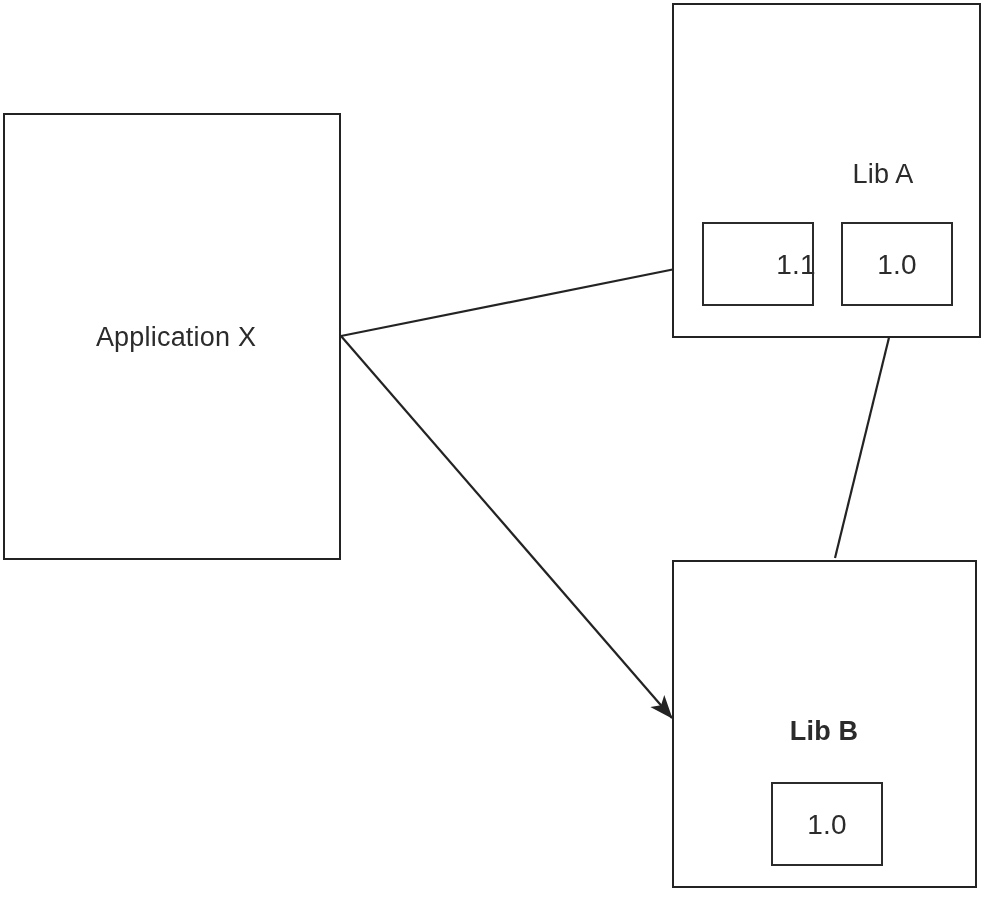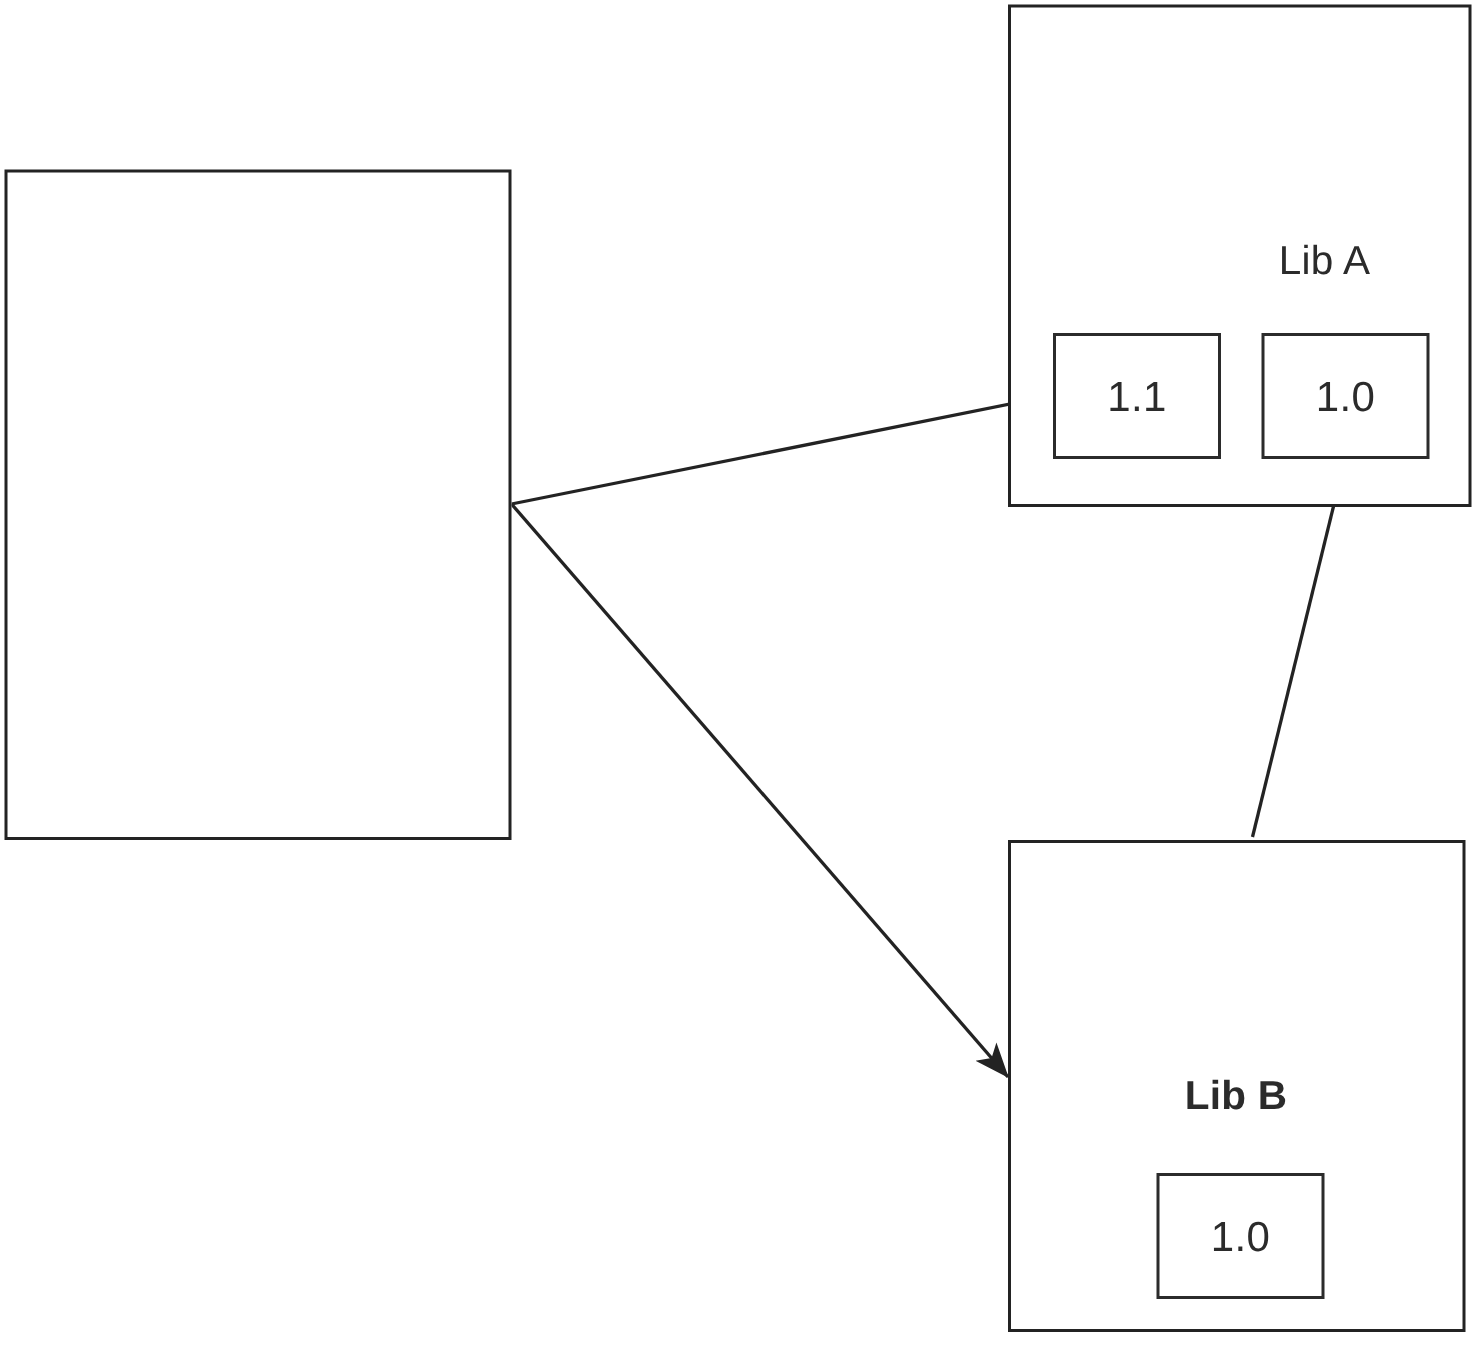--- a/index.html
+++ b/index.html
@@ -69,26 +69,27 @@
       <marker id="arrowhead" markerWidth="11" markerHeight="9" refX="10.2" refY="4.5" orient="auto" markerUnits="strokeWidth">
         <path d="M0,0.3 L10.6,4.5 L0,8.7 L2.6,4.5 Z" fill="#232323"></path>
       </marker>
     </defs>
     <line x1="341" y1="336" x2="700" y2="264" stroke="#232323" stroke-width="2.2" marker-end="url(#arrowhead)"></line>
     <line x1="341" y1="336" x2="672" y2="718" stroke="#232323" stroke-width="2.2" marker-end="url(#arrowhead)"></line>
     <line x1="835" y1="558" x2="896" y2="309" stroke="#232323" stroke-width="2.2" marker-end="url(#arrowhead)"></line>
   </svg>
 
   <div class="node-box" style="left:3px; top:113px; width:338px; height:447px;"></div>
+  <div class="label node-label center-xy" style="left:176px; top:337px;">Application X</div>
 
   <div class="node-box" style="left:672px; top:3px; width:309px; height:335px;"></div>
   <div class="label node-label center-xy" style="left:870px; top:174px;margin-left:13px;">Lib A</div>
 
   <div class="version-box" style="left:702px; top:222px; width:112px; height:84px;"></div>
-  <div class="label version-label center-xy" style="left:758px; top:265px;">1.1</div>
+  <div class="label version-label center-xy" style="left:796px; top:265px;">1.1</div>
 
   <div class="version-box" style="left:841px; top:222px; width:112px; height:84px;"></div>
   <div class="label version-label center-xy" style="left:897px; top:265px;">1.0</div>
 
   <div class="node-box" style="left:672px; top:560px; width:305px; height:328px;"></div>
   <div class="label node-label center-xy" style="left:824px; top:731px;font-weight:bold;">Lib B</div>
 
   <div class="version-box" style="left:771px; top:782px; width:112px; height:84px;"></div>
   <div class="label version-label center-xy" style="left:827px; top:825px;">1.0</div>
 

